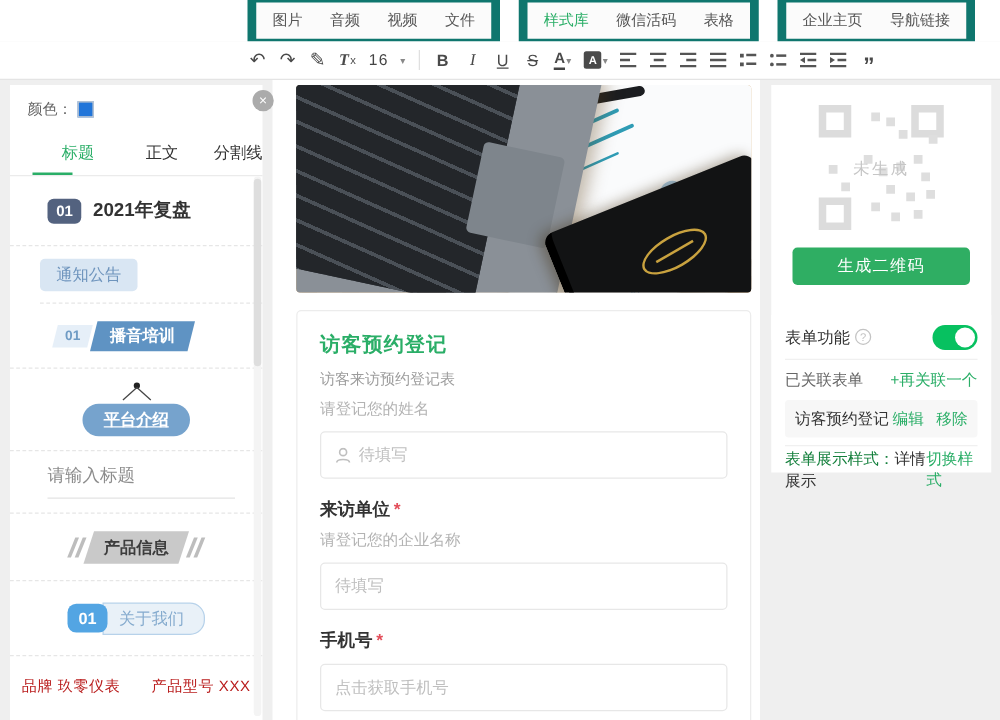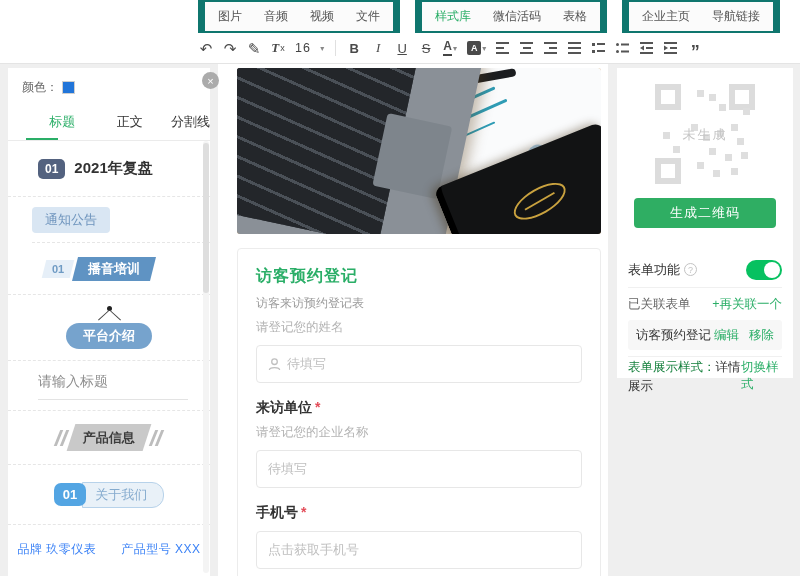--- a/index.html
+++ b/index.html
@@ -57,38 +57,38 @@
   .train-main { background:#5f93c3; color:#fff; font-size:13px; font-weight:bold; padding:3px 13px; transform:skewX(-14deg); margin-left:3px; }
   .train-badge span,.train-main span{ display:inline-block; transform:skewX(14deg); }
 
   .tpl-platform { height:66px; justify-content:center; }
   .hang { position:relative; display:flex; flex-direction:column; align-items:center; }
   .hang .dot { width:5px; height:5px; background:#222; border-radius:50%; }
   .hang .ropes { width:34px; height:12px; position:relative; }
   .hang .ropes::before,.hang .ropes::after { content:""; position:absolute; top:-1px; width:1px; height:15px; background:#444; left:50%; }
   .hang .ropes::before { transform:rotate(48deg); transform-origin:top; }
   .hang .ropes::after { transform:rotate(-48deg); transform-origin:top; }
-  .pill-blue { background:#76a3cd; color:#fff; font-size:13px; font-weight:bold; padding:4px 17px; border-radius:13px; }
+  .pill-blue { background:#76a3cd; color:#fff; font-size:13px; font-weight:bold; padding:4px 17px; border-radius:13px;text-decoration:underline; }
 
   .tpl-plain { height:50px; padding-left:30px; }
   .plain-wrap { width:150px; border-bottom:1px solid #e3e3e3; padding-bottom:8px; }
   .plain-title { font-size:14px; color:#8d8d8d; }
 
   .tpl-product { height:54px; justify-content:center; gap:5px; }
   .slashes { display:flex; gap:3px; }
   .slashes i { width:3px; height:16px; background:#bdbdbd; transform:skewX(-22deg); }
   .gray-para { background:#c9c9c9; transform:skewX(-18deg); padding:4px 12px; }
   .gray-para span { display:inline-block; transform:skewX(18deg); font-size:13px; font-weight:bold; color:#3c3c3c; }
 
   .tpl-about { height:60px; justify-content:center; }
   .about-badge { background:#53a5e3; color:#fff; font-size:13px; font-weight:bold; padding:4px 9px; border-radius:7px; position:relative; z-index:2; }
   .about-pill { background:#e9f1f8; border:1px solid #b7d2ea; color:#85abce; font-size:13px; padding:3px 16px 3px 12px; border-radius:0 12px 12px 0; margin-left:-4px; }
 
   .tpl-brand { height:50px; justify-content:center; }
-  .brand-text { font-size:12px; color:#3b82f6; letter-spacing:0.5px; }
+  .brand-text { font-size:12px; color:#b91c1c; letter-spacing:0.5px; }
 
   
   .editor { position:absolute; left:218px; top:64px; width:390px; height:512px; background:#fff; overflow:hidden; }
   .photo { position:relative; margin:4px 0 0 19px; width:364px; height:166px; border-radius:3px; overflow:hidden;
     background:repeating-linear-gradient(94deg,#d6aa72 0 16px,#caa066 16px 28px,#dcb27b 28px 48px,#cfa369 48px 62px); }
   .laptop { position:absolute; left:-74px; top:-48px; width:300px; height:235px; transform:rotate(12deg);
     background:#8a9097; border-radius:12px; box-shadow:6px 8px 14px rgba(90,60,20,.35); }
   .keys { position:absolute; left:10px; top:16px; right:64px; bottom:26px;
     background:repeating-linear-gradient(12deg,#23262a 0 15px,#4a5057 15px 18px),repeating-linear-gradient(102deg,#2a2e33 0 21px,#51575e 21px 24px); }
   .trackpad { position:absolute; right:16px; top:78px; width:66px; height:74px; background:#7e858c; border-radius:4px; }

